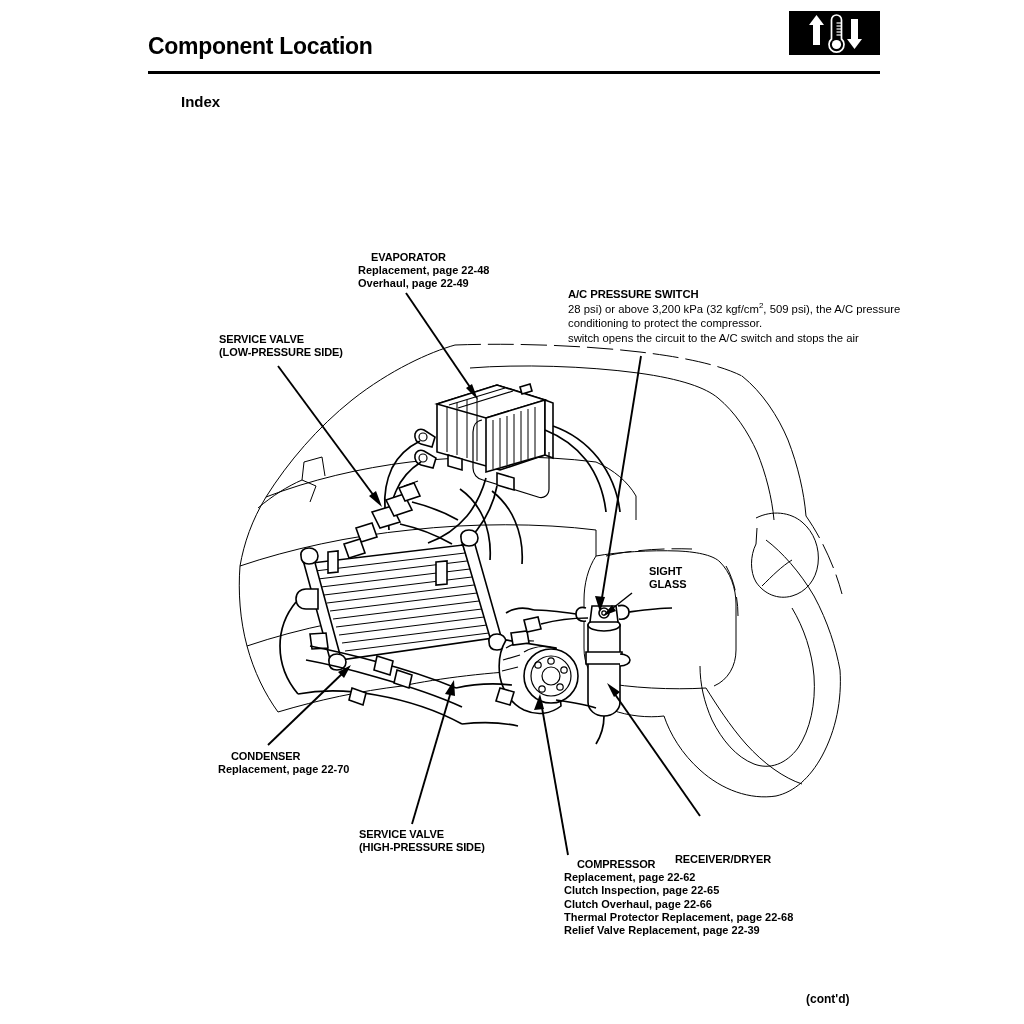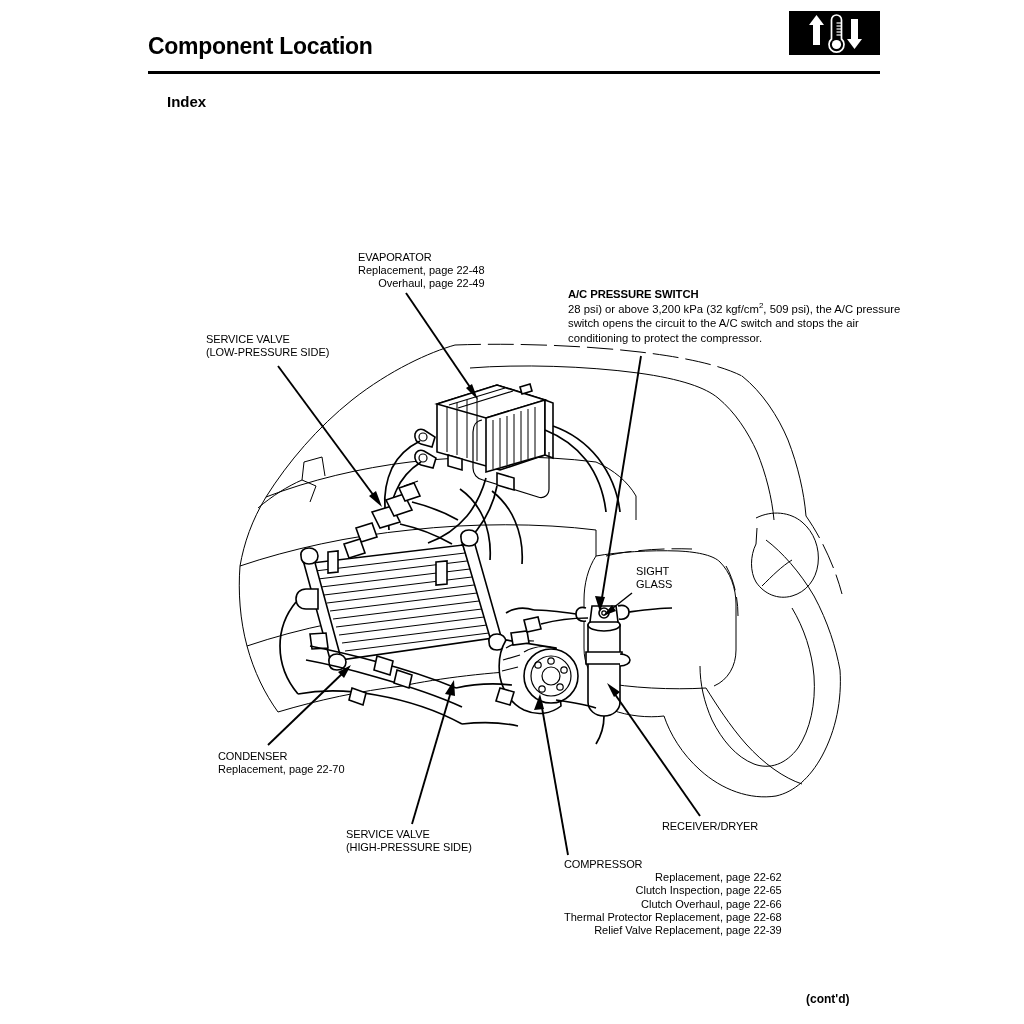--- a/index.html
+++ b/index.html
@@ -29,21 +29,21 @@
   #header-rule {
     position: absolute;
     left: 148px;
     top: 71px;
     width: 732px;
     height: 3px;
     background: #000;
   }
   #index-label {
     position: absolute;
-    left: 167px;
+    left: 181px;
     top: 93px;
     font-size: 15px;
     font-weight: bold;
   }
 
   
   #hvac-badge {
     position: absolute;
     left: 789px;
     top: 11px;
@@ -54,27 +54,27 @@
   #hvac-badge svg { display: block; }
 
   
   .callout {
     position: absolute;
     font-size: 11px;
     line-height: 13.2px;
     white-space: nowrap;
   }
   .callout .ttl {
-    font-weight: normal;
+    font-weight: bold;
     font-size: 11px;
     letter-spacing: -0.1px;
+    margin-left: 13px;
   }
   .callout .sub {
-    font-weight: normal;
-    text-align: right;
+    font-weight: bold;
   }
   .para {
     position: absolute;
     font-size: 11.3px;
     line-height: 14.6px;
     white-space: nowrap;
     margin-left: 28px;
   }
   .para .ttl {
     font-weight: bold;
@@ -436,22 +436,22 @@
 
   <div class="callout" style="left:358px; top:251px;">
     <div class="ttl">EVAPORATOR</div>
     <div class="sub">Replacement, page 22-48</div>
     <div class="sub">Overhaul, page 22-49</div>
   </div>
 
   <div class="para" style="left:540px; top:287px;">
     <div class="ttl">A/C PRESSURE SWITCH</div>
     <div><span>28 psi) or above 3,200 kPa (32 kgf/cm</span><sup>2</sup><span>, 509 psi), the A/C pressure</span></div>
+    <div>conditioning to protect the compressor.</div>
     <div>switch opens the circuit to the A/C switch and stops the air</div>
-    <div>conditioning to protect the compressor.</div>
   </div>
 
   <div class="callout" style="left:206px; top:333px;">
     <div class="ttl">SERVICE VALVE</div>
     <div class="ttl">(LOW-PRESSURE SIDE)</div>
   </div>
 
   <div class="callout" style="left:636px; top:565px;">
     <div class="ttl">SIGHT</div>
     <div class="ttl">GLASS</div>
@@ -460,21 +460,21 @@
   <div class="callout" style="left:218px; top:750px;">
     <div class="ttl">CONDENSER</div>
     <div class="sub">Replacement, page 22-70</div>
   </div>
 
   <div class="callout" style="left:346px; top:828px;">
     <div class="ttl">SERVICE VALVE</div>
     <div class="ttl">(HIGH-PRESSURE SIDE)</div>
   </div>
 
-  <div class="callout" style="left:662px; top:820px;">
+  <div class="callout" style="left:662px; top:853px;">
     <div class="ttl">RECEIVER/DRYER</div>
   </div>
 
   <div class="callout" style="left:564px; top:858px;">
     <div class="ttl">COMPRESSOR</div>
     <div class="sub">Replacement, page 22-62</div>
     <div class="sub">Clutch Inspection, page 22-65</div>
     <div class="sub">Clutch Overhaul, page 22-66</div>
     <div class="sub">Thermal Protector Replacement, page 22-68</div>
     <div class="sub">Relief Valve Replacement, page 22-39</div>

